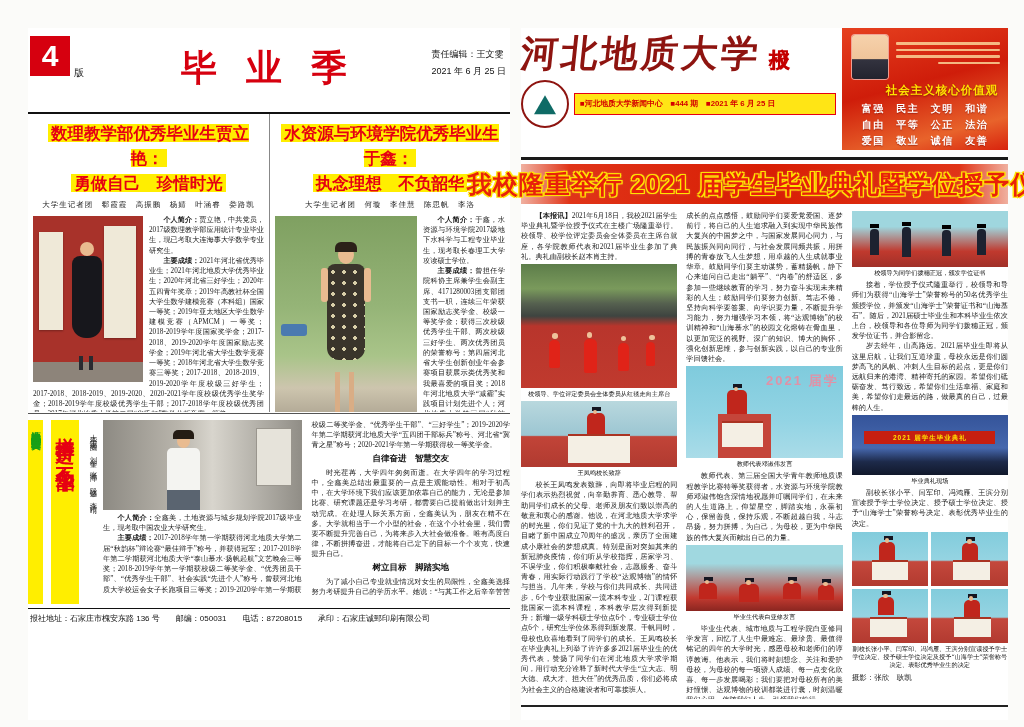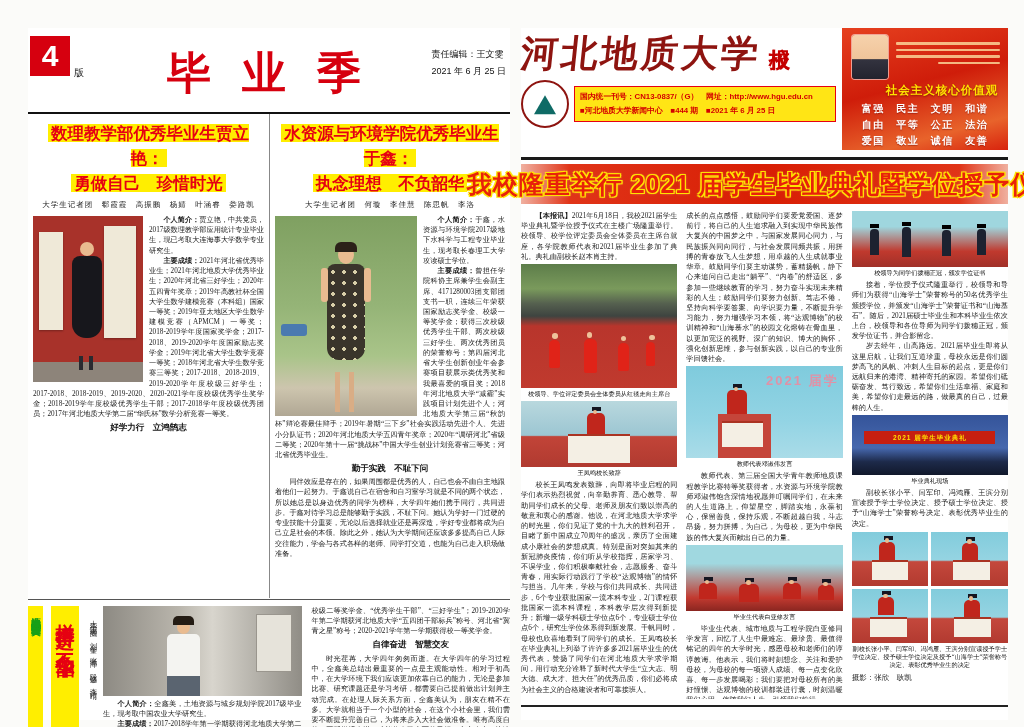--- a/index.html
+++ b/index.html
@@ -3,23 +3,23 @@
 <meta charset="utf-8">
 <style>
   html,body{margin:0;padding:0;}
   body{width:1024px;height:727px;background:#fbfbf9;font-family:"Liberation Sans","DejaVu Sans",sans-serif;color:#1a1a1a;position:relative;overflow:hidden;}
   .page{position:absolute;top:28px;background:#fff;}
   
   .lp{left:28px;width:482px;height:692px;}
   .lp-header{height:84px;position:relative;border-bottom:2px solid #111;}
   .pagenum-box{position:absolute;left:2px;top:8px;width:40px;height:40px;background:#d6000f;color:#fff;font-size:30px;font-weight:bold;display:flex;align-items:center;justify-content:center;}
   .page-word{position:absolute;left:46px;top:38px;font-size:10px;color:#222;}
-  .section-title{position:absolute;left:0;right:0;top:16px;text-align:center;color:#d6000f;font-weight:bold;font-size:44px;letter-spacing:10px;font-family:"Liberation Serif","DejaVu Serif",serif;}
+  .section-title{position:absolute;left:0;right:0;top:16px;text-align:center;color:#d6000f;font-weight:bold;font-size:36px;letter-spacing:10px;font-family:"Liberation Serif","DejaVu Serif",serif;}
   .editor-block{position:absolute;right:4px;top:18px;font-size:9px;line-height:1.9;color:#111;text-align:left;}
-  .top-articles{display:flex;height:484px;overflow:hidden;}
+  .top-articles{display:flex;height:298px;overflow:hidden;}
   .art{width:50%;padding:2px 5px;overflow:hidden;box-sizing:border-box;}
   .art+.art{border-left:1px solid #888;}
   .headline{margin:5px 0 2px;text-align:center;line-height:1.5;}
   .hl{background:#ffee00;color:#e60012;font-weight:bold;font-size:16.5px;padding:0 3px;font-family:"Liberation Sans","DejaVu Sans",sans-serif;}
   .byline{font-size:7.5px;text-align:center;margin:4px 0 5px;letter-spacing:1px;color:#222;font-family:"Liberation Serif","DejaVu Serif",serif;}
   .bt{font-size:7.2px;line-height:1.42;text-align:justify;margin:0;text-indent:2em;color:#1a1a1a;font-family:"Liberation Serif","DejaVu Serif",serif;}
   .bt b{font-weight:bold;}
   .subhead{font-size:8.5px;font-weight:bold;text-align:center;margin:2.5px 0;color:#111;}
   .photo{position:relative;overflow:hidden;background:#ccc;}
   .photo-jia{float:left;width:110px;height:166px;margin:1px 6px 2px 0;background:#a8322a;}
@@ -180,21 +180,20 @@
     <div class="mast-left">
       <div>
         <span class="calli">河北地质大学</span>
         <span class="suffix">校报</span>
       </div>
       <div class="info-row">
         <div class="logo">
             <div class="logo-tri"></div>
           </div>
         <div class="info-box">
-          <div>国内统一刊号：CN13-0837/（G）　网址：http://www.hgu.edu.cn</div>
           <div>■河北地质大学新闻中心　■444 期　■2021 年 6 月 25 日</div>
         </div>
       </div>
     </div>
     <div class="poster">
       <div class="portrait"></div>
       <div class="quote">
           <i></i>
           <i></i>
           <i></i>

